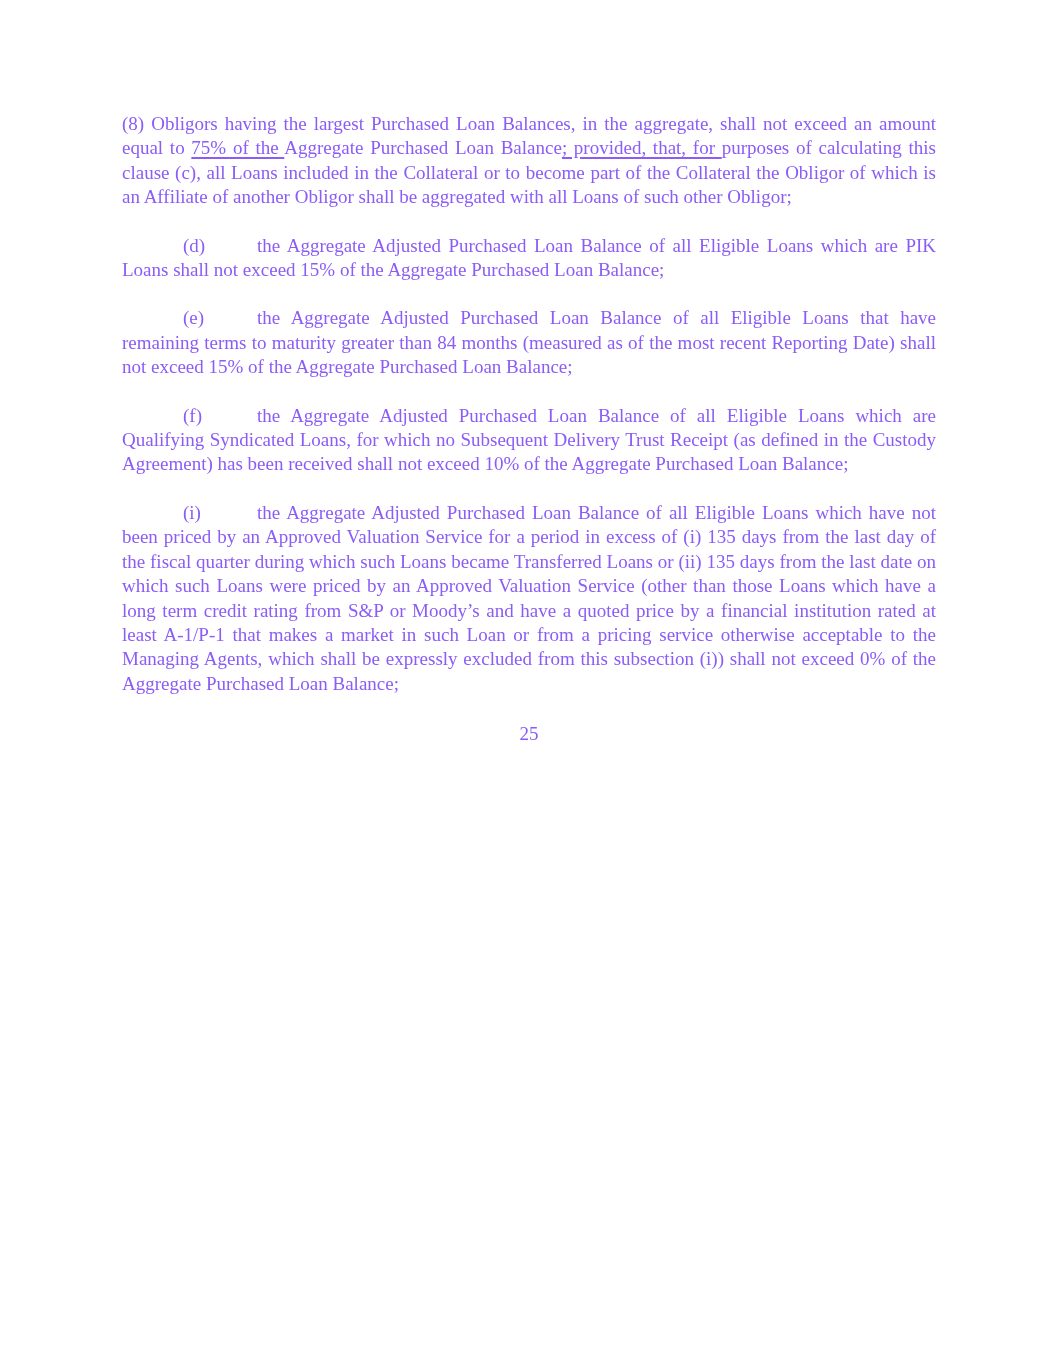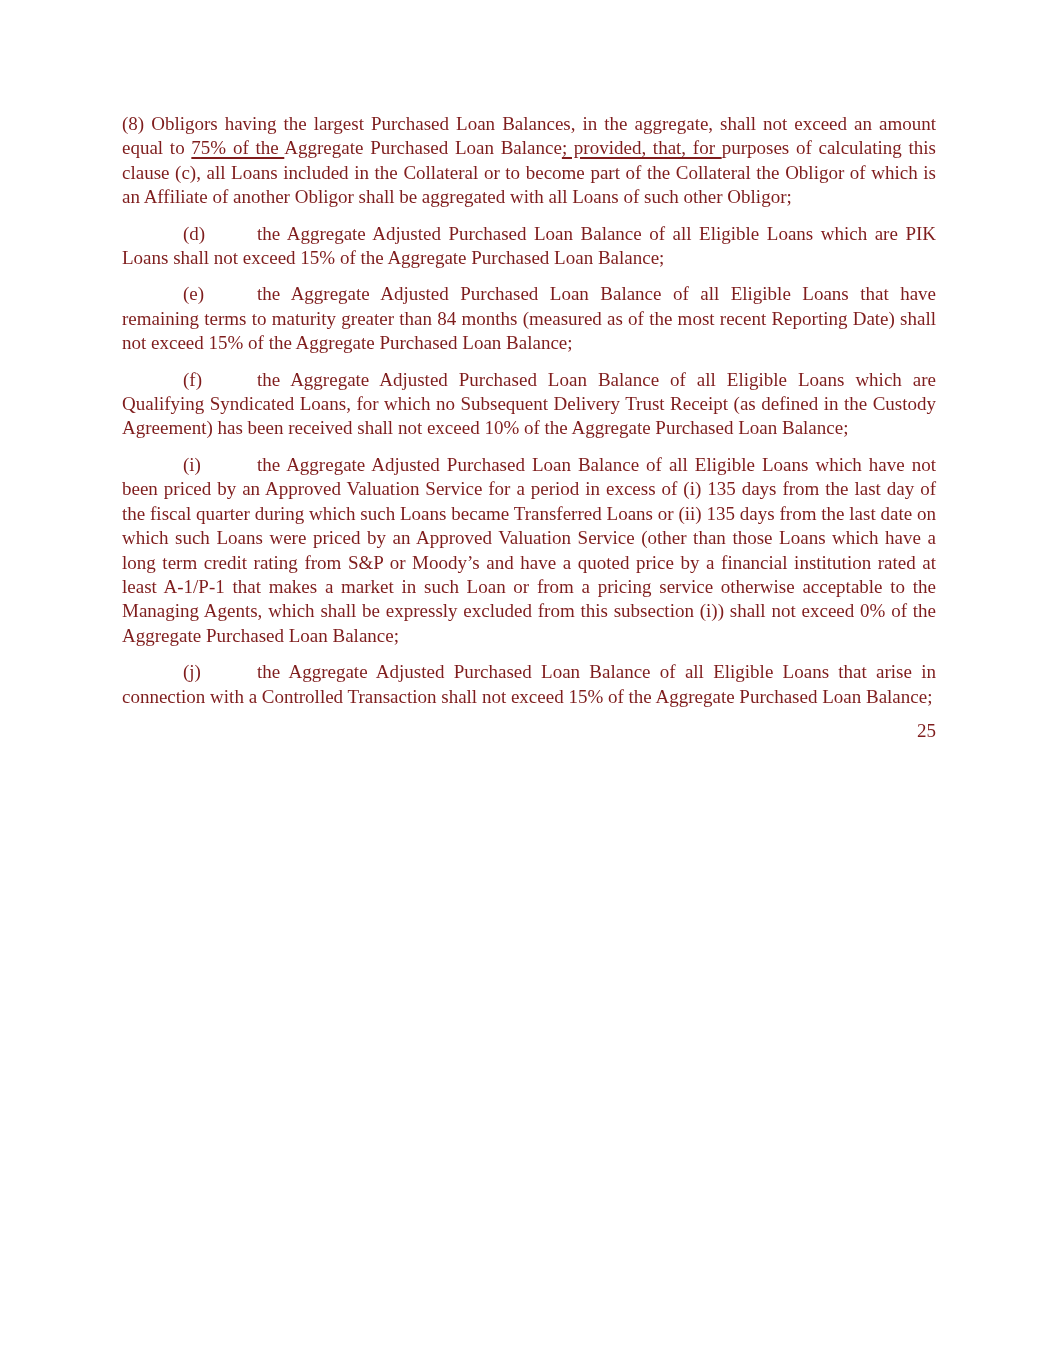--- a/index.html
+++ b/index.html
@@ -10,54 +10,53 @@
   .page {
     position: relative;
     width: 1055px;
     height: 986px;
     background: #ffffff;
     box-sizing: border-box;
     padding: 112px 119px 0 122px;
     font-family: "Liberation Serif", "DejaVu Serif", serif;
     font-size: 19px;
     line-height: 24.4px;
-    color: #7f1d1d;
+    color: #8b5cf6;
     overflow: hidden;
   }
   .doc-body p.para {
     margin: 0;
     text-align: justify;
   }
   .doc-body p.para + p.para {
-    margin-top: 12px;
+    margin-top: 24px;
   }
   .doc-body p.para.indent {
     text-indent: 61px;
   }
   .plabel {
     display: inline-block;
     width: 74px;
     text-indent: 0;
   }
   .u {
     text-decoration: underline;
     text-underline-offset: 3px;
     text-decoration-thickness: 1.5px;
   }
   .footer {
-    margin-top: 10px;
-    text-align: right;
+    margin-top: 26px;
+    text-align: center;
   }
 </style>
 </head>
 <body>
 
 <div class="page">
   <div class="doc-body">
       <p class="para"><span>(8) Obligors having the largest Purchased Loan Balances, in the aggregate, shall not exceed an amount equal to </span><span class="u">75% of the </span><span>Aggregate Purchased Loan Balance</span><span class="u">; provided, that, for </span><span>purposes of calculating this clause (c), all Loans included in the Collateral or to become part of the Collateral the Obligor of which is an Affiliate of another Obligor shall be aggregated with all Loans of such other Obligor;</span></p>
       <p class="para indent"><span class="plabel">(d)</span><span>the Aggregate Adjusted Purchased Loan Balance of all Eligible Loans which are PIK Loans shall not exceed 15% of the Aggregate Purchased Loan Balance;</span></p>
       <p class="para indent"><span class="plabel">(e)</span><span>the Aggregate Adjusted Purchased Loan Balance of all Eligible Loans that have remaining terms to maturity greater than 84 months (measured as of the most recent Reporting Date) shall not exceed 15% of the Aggregate Purchased Loan Balance;</span></p>
       <p class="para indent"><span class="plabel">(f)</span><span>the Aggregate Adjusted Purchased Loan Balance of all Eligible Loans which are Qualifying Syndicated Loans, for which no Subsequent Delivery Trust Receipt (as defined in the Custody Agreement) has been received shall not exceed 10% of the Aggregate Purchased Loan Balance;</span></p>
       <p class="para indent"><span class="plabel">(i)</span><span>the Aggregate Adjusted Purchased Loan Balance of all Eligible Loans which have not been priced by an Approved Valuation Service for a period in excess of (i) 135 days from the last day of the fiscal quarter during which such Loans became Transferred Loans or (ii) 135 days from the last date on which such Loans were priced by an Approved Valuation Service (other than those Loans which have a long term credit rating from S&amp;P or Moody’s and have a quoted price by a financial institution rated at least A-1/P-1 that makes a market in such Loan or from a pricing service otherwise acceptable to the Managing Agents, which shall be expressly excluded from this subsection (i)) shall not exceed 0% of the Aggregate Purchased Loan Balance;</span></p>
-      <p class="para indent"><span class="plabel">(j)</span><span>the Aggregate Adjusted Purchased Loan Balance of all Eligible Loans that arise in connection with a Controlled Transaction shall not exceed 15% of the Aggregate Purchased Loan Balance;</span></p>
     </div>
   <div class="footer">25</div>
 </div>
 
 </body></html>

